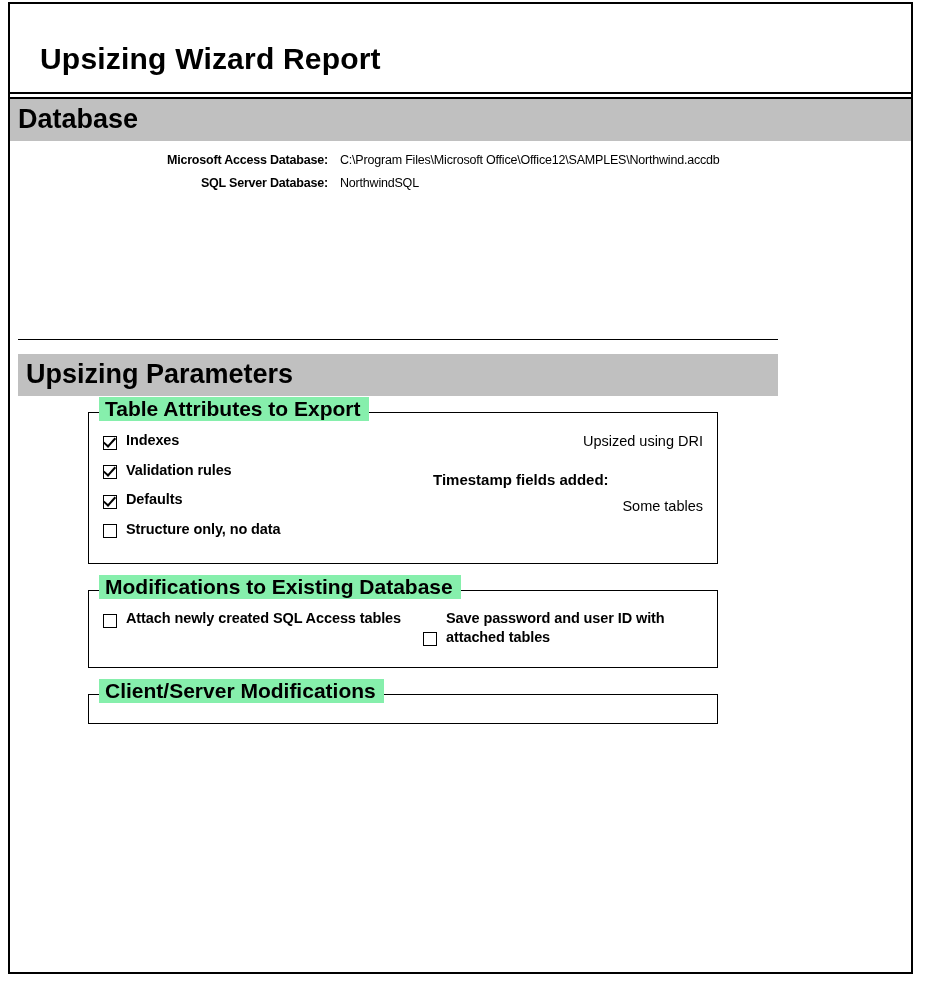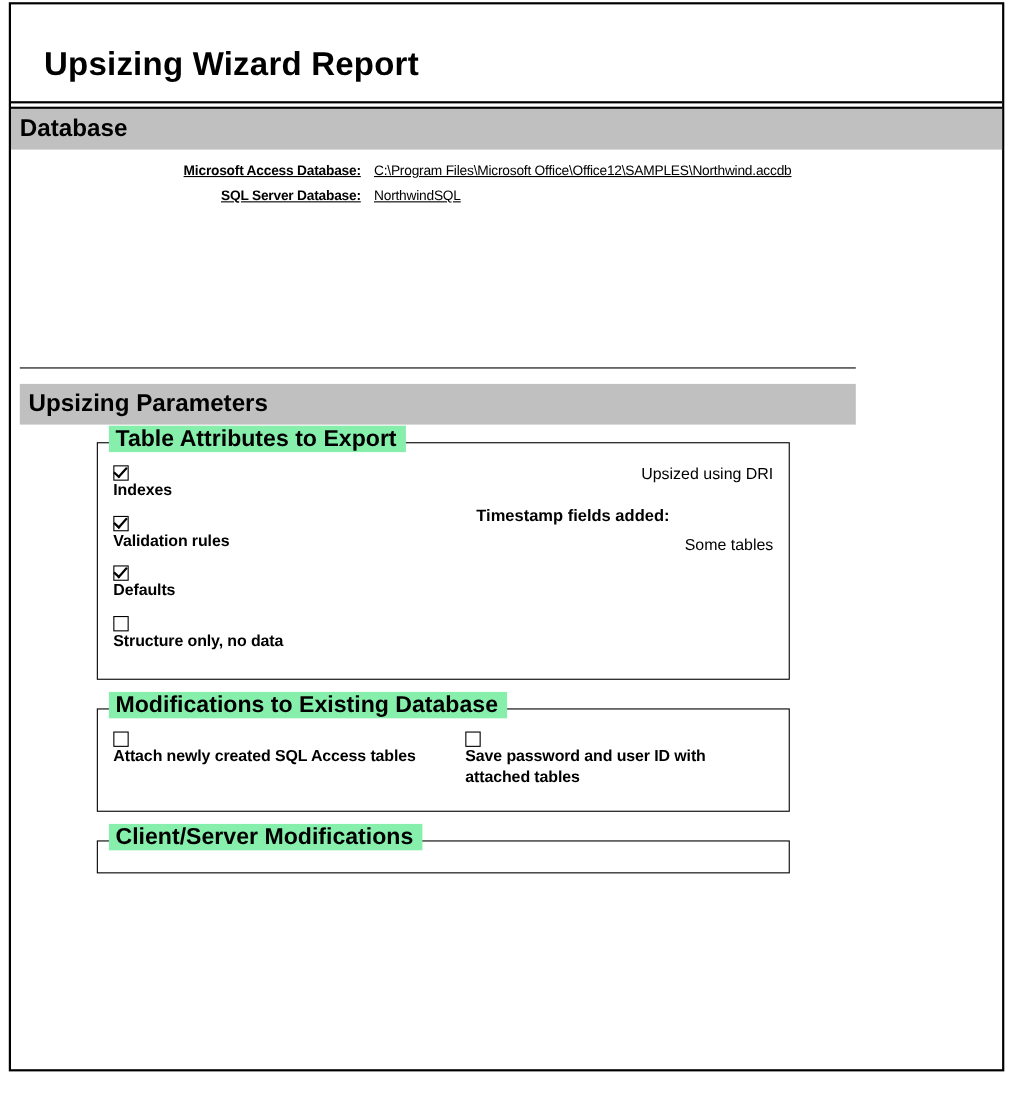--- a/index.html
+++ b/index.html
@@ -31,21 +31,21 @@
     letter-spacing: 0.2px;
     padding: 38px 0 16px 30px;
     color: #000;
   }
   .rule {
     border-top: 2px solid #000;
     margin: 0;
   }
   .section-band {
     background: #c0c0c0;
-    font-size: 22px;
+    font-size: 27px;
     font-weight: bold;
     padding: 5px 0 6px 8px;
     box-sizing: border-box;
   }
   .band-database {
     width: 905px;
     margin-left: 0;
   }
   .band-params {
     width: 760px;
@@ -54,21 +54,20 @@
   .db-rows {
     margin-top: 12px;
     font-size: 12.5px;
     font-weight: bold;
     letter-spacing: -0.2px;
   }
   .db-row {
     display: flex;
     align-items: baseline;
     margin-bottom: 9px;
-    text-decoration: underline;
   }
   .db-label {
     width: 330px;
     text-align: right;
     padding-right: 12px;
     box-sizing: border-box;
   }
   .db-value {
     font-weight: normal;
     letter-spacing: -0.2px;
@@ -106,23 +105,22 @@
     display: flex;
   }
   .col-left {
     width: 330px;
   }
   .col-right {
     flex: 1;
   }
   .chk-row {
     display: flex;
-    align-items: flex-start;
+    align-items: flex-end;
     margin-bottom: 11px;
-    flex-direction: column;
   }
   .chk {
     width: 14px;
     height: 14px;
     border: 1.5px solid #000;
     margin-right: 9px;
     margin-top: 2px;
     flex: 0 0 auto;
     position: relative;
     background: #fff;

